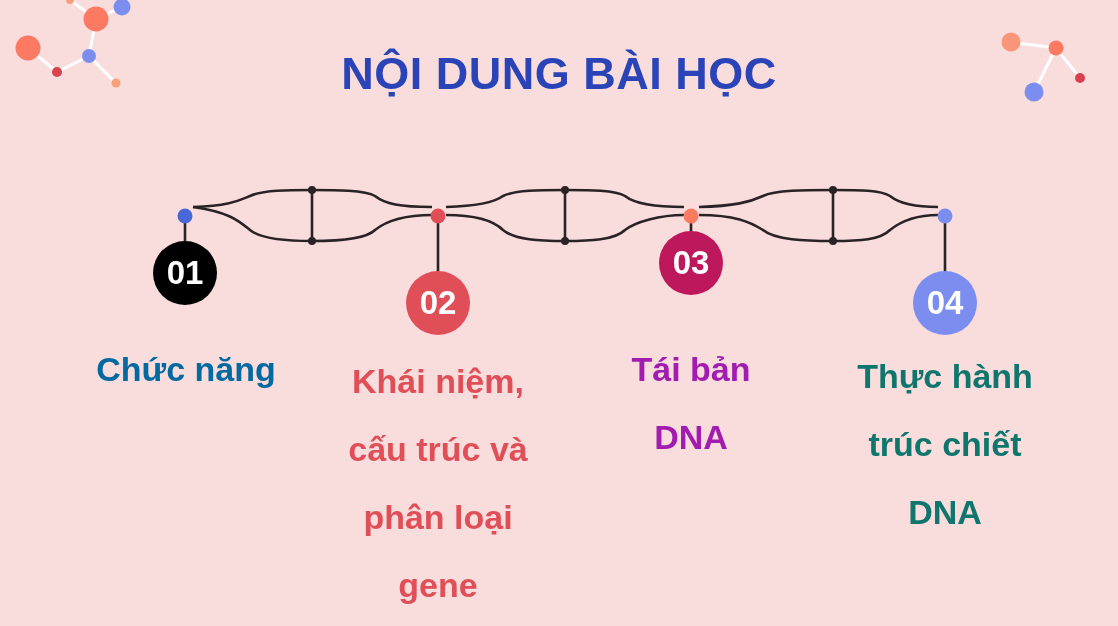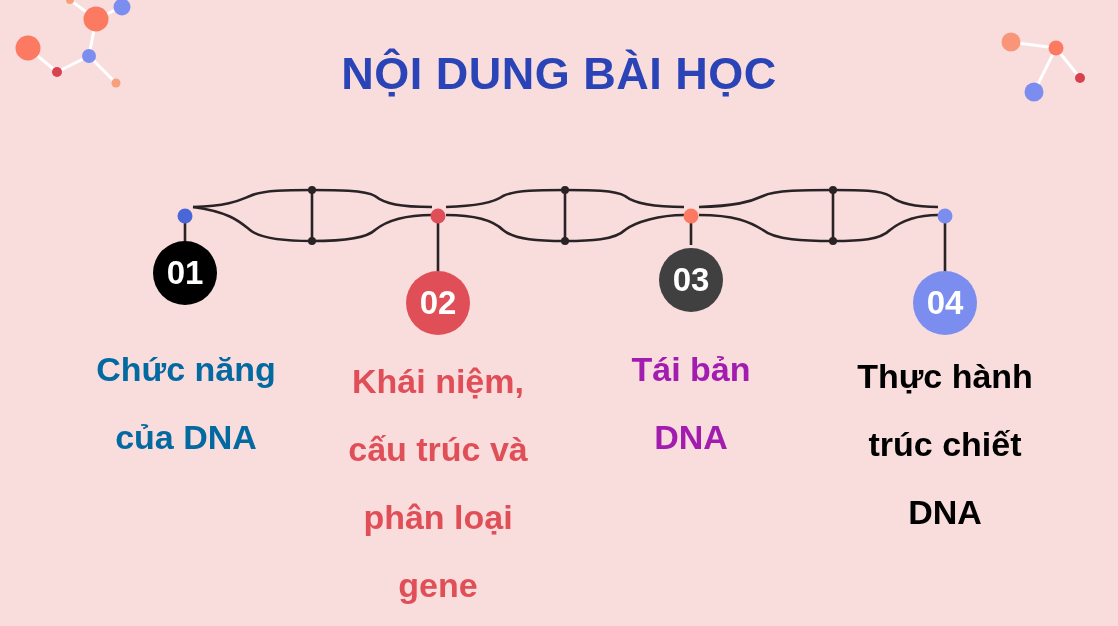--- a/index.html
+++ b/index.html
@@ -91,35 +91,34 @@
   <circle cx="438" cy="216" r="7.5" fill="#e04f58"></circle>
   <circle cx="691" cy="216" r="7.5" fill="#fc7a62"></circle>
   <circle cx="945" cy="216" r="7.5" fill="#7b8ef0"></circle>
 </svg>
 
 <div class="title">NỘI DUNG BÀI HỌC</div>
 
 <div class="badge" style="left:153px; top:241px; background:#000000;">01</div>
 <div class="label" style="left:56px; top:335px; color:#0369a1;">
   <span>Chức năng</span>
-  <span>của DNA</span>
 </div>
 
 <div class="badge" style="left:406px; top:271px; background:#e04f58;">02</div>
 <div class="label" style="left:308px; top:347px; color:#e04f58;">
   <span>Khái niệm,</span>
   <span>cấu trúc và</span>
   <span>phân loại</span>
   <span>gene</span>
 </div>
 
-<div class="badge" style="left:659px; top:248px; background:#404040;">03</div>
+<div class="badge" style="left:659px; top:231px; background:#be185d;">03</div>
 <div class="label" style="left:561px; top:335px; color:#a21caf;">
   <span>Tái bản</span>
   <span>DNA</span>
 </div>
 
 <div class="badge" style="left:913px; top:271px; background:#7b8ef0;">04</div>
-<div class="label" style="left:815px; top:342px; color:#000000;">
+<div class="label" style="left:815px; top:342px; color:#0f766e;">
   <span>Thực hành</span>
   <span>trúc chiết</span>
   <span>DNA</span>
 </div>
 
 </body></html>

